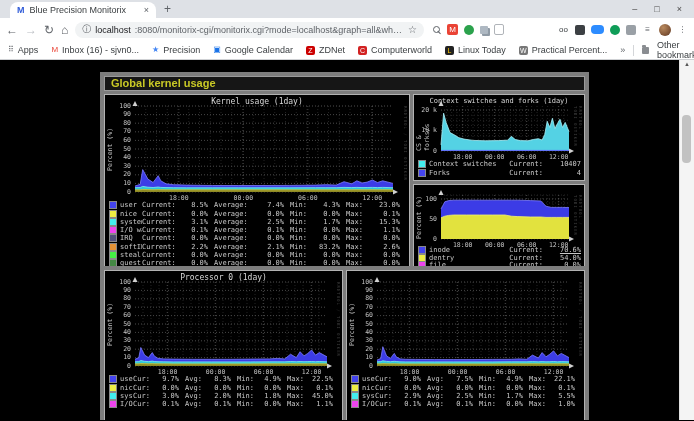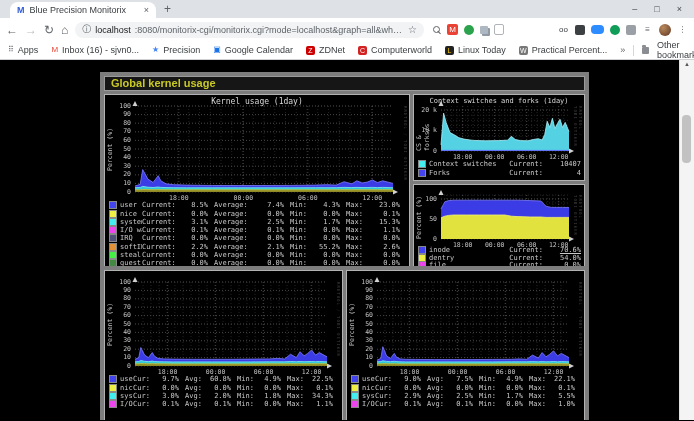--- a/index.html
+++ b/index.html
@@ -353,21 +353,21 @@
                 <div class="lgroup" style="width: 66px;">
                   <div>Current:</div>
                   <div class="lval">2.2%</div>
                 </div>
                 <div class="lgroup" style="width: 70px;">
                   <div>Average:</div>
                   <div class="lval">2.1%</div>
                 </div>
                 <div class="lgroup" style="width: 50px;">
                   <div>Min:</div>
-                  <div class="lval">55.2%</div>
+                  <div class="lval">83.2%</div>
                 </div>
                 <div class="lgroup" style="width: 54px;">
                   <div>Max:</div>
                   <div class="lval">2.6%</div>
                 </div>
               </div>
               <div class="lrow" style="height: 8.3px;">
                 <div class="lsq" style="background: rgb(68, 238, 68);"></div>
                 <div class="lname" style="width: 44px;">steal</div>
                 <div class="lgroup" style="width: 66px;">
@@ -562,20 +562,21 @@
                 </div>
               </div>
             </div>
         </div>
       </div>
     </div>
 
     <div class="section" id="sec-proc" style="top:206px">
       <div class="charts-row">
         <div class="chartbox" id="chart-proc0" style="width: 237px; height: 200px;">
+            <div class="c-title" style="left: 0px; top: 2px; width: 237px; font-size: 8px;">Processor 0  (1day)</div>
             <div class="ylab" style="left: 1px; top: 11px; height: 84px;">Percent (%)</div>
             <div class="ytick" style="left: 0px; width: 26px; top: 91.5px;">0</div>
             <div class="ytick" style="left: 0px; width: 26px; top: 83.1px;">10</div>
             <div class="ytick" style="left: 0px; width: 26px; top: 74.7px;">20</div>
             <div class="ytick" style="left: 0px; width: 26px; top: 66.3px;">30</div>
             <div class="ytick" style="left: 0px; width: 26px; top: 57.9px;">40</div>
             <div class="ytick" style="left: 0px; width: 26px; top: 49.5px;">50</div>
             <div class="ytick" style="left: 0px; width: 26px; top: 41.1px;">60</div>
             <div class="ytick" style="left: 0px; width: 26px; top: 32.7px;">70</div>
             <div class="ytick" style="left: 0px; width: 26px; top: 24.3px;">80</div>
@@ -647,21 +648,21 @@
             <div class="legend" style="top: 104px;">
               <div class="lrow" style="height: 8.3px;">
                 <div class="lsq" style="background: rgb(68, 68, 238);"></div>
                 <div class="lname" style="width: 38px;">user</div>
                 <div class="lgroup" style="width: 46px;">
                   <div>Cur:</div>
                   <div class="lval">9.7%</div>
                 </div>
                 <div class="lgroup" style="width: 46px;">
                   <div>Avg:</div>
-                  <div class="lval">60.8%</div>
+                  <div class="lval">8.3%</div>
                 </div>
                 <div class="lgroup" style="width: 44px;">
                   <div>Min:</div>
                   <div class="lval">4.9%</div>
                 </div>
                 <div class="lgroup" style="width: 46px;">
                   <div>Max:</div>
                   <div class="lval">22.5%</div>
                 </div>
               </div>
@@ -695,21 +696,21 @@
                 <div class="lgroup" style="width: 46px;">
                   <div>Avg:</div>
                   <div class="lval">2.0%</div>
                 </div>
                 <div class="lgroup" style="width: 44px;">
                   <div>Min:</div>
                   <div class="lval">1.8%</div>
                 </div>
                 <div class="lgroup" style="width: 46px;">
                   <div>Max:</div>
-                  <div class="lval">34.3%</div>
+                  <div class="lval">45.0%</div>
                 </div>
               </div>
               <div class="lrow" style="height: 8.3px;">
                 <div class="lsq" style="background: rgb(238, 68, 238);"></div>
                 <div class="lname" style="width: 38px;">I/O wait</div>
                 <div class="lgroup" style="width: 46px;">
                   <div>Cur:</div>
                   <div class="lval">0.1%</div>
                 </div>
                 <div class="lgroup" style="width: 46px;">

